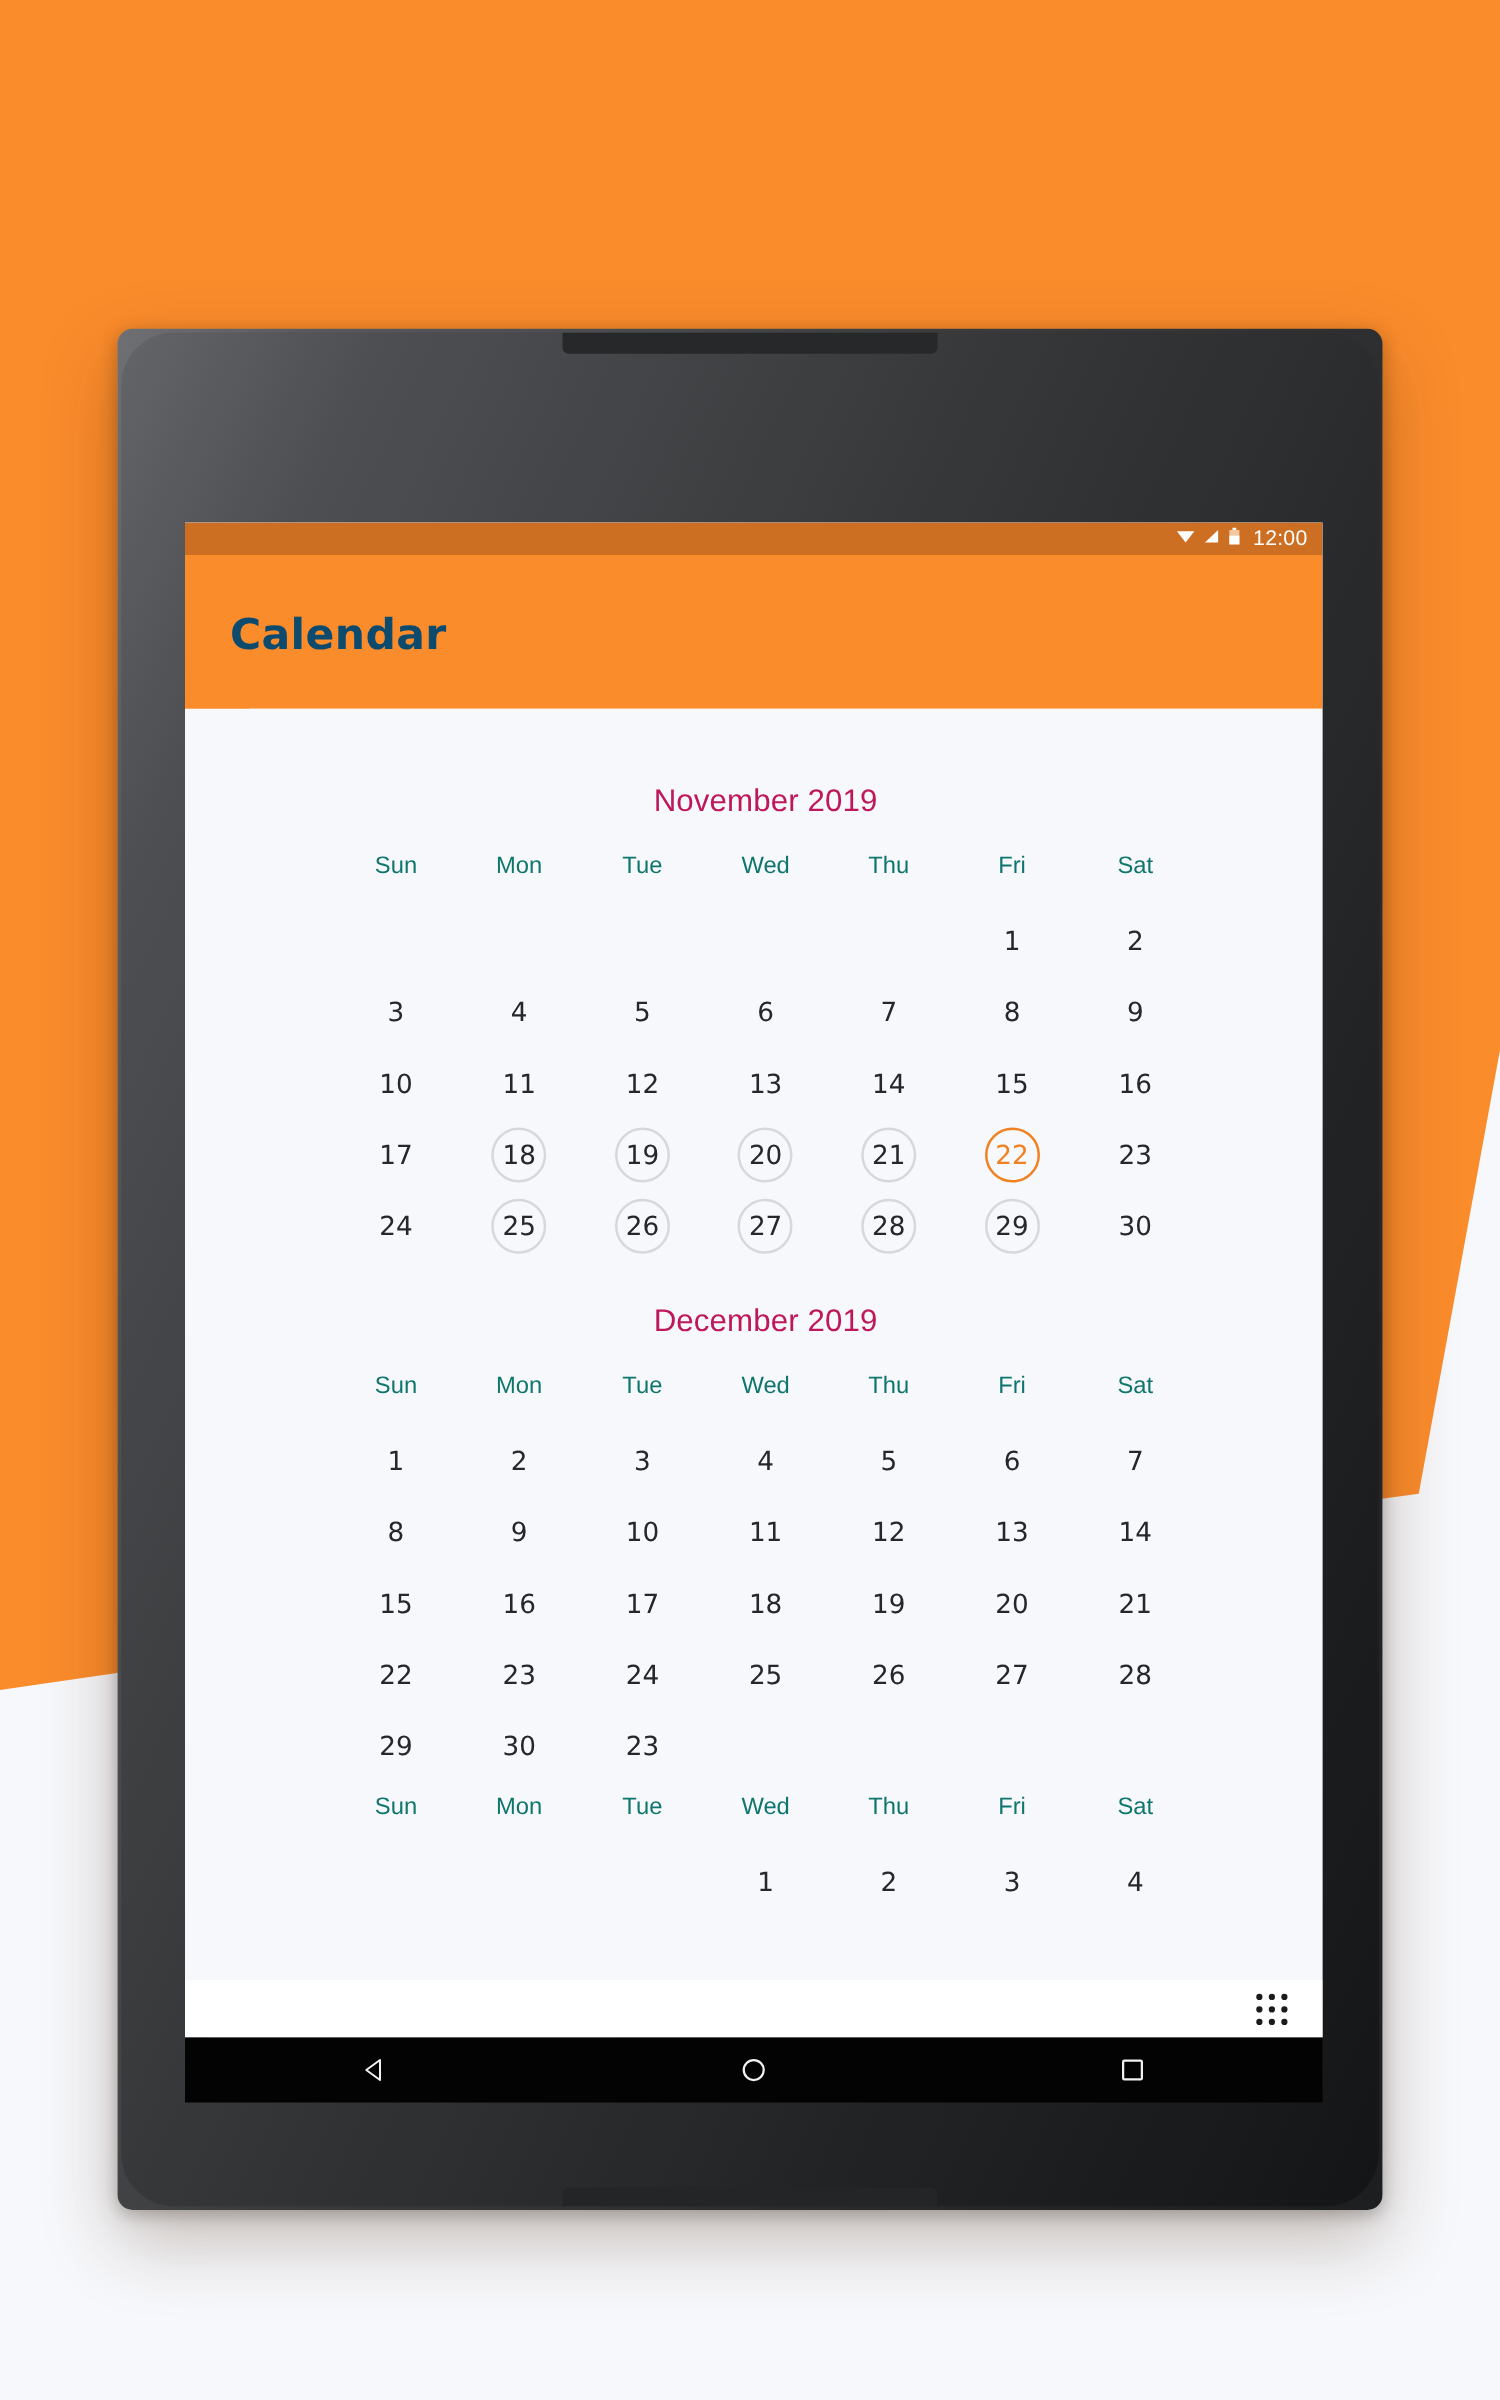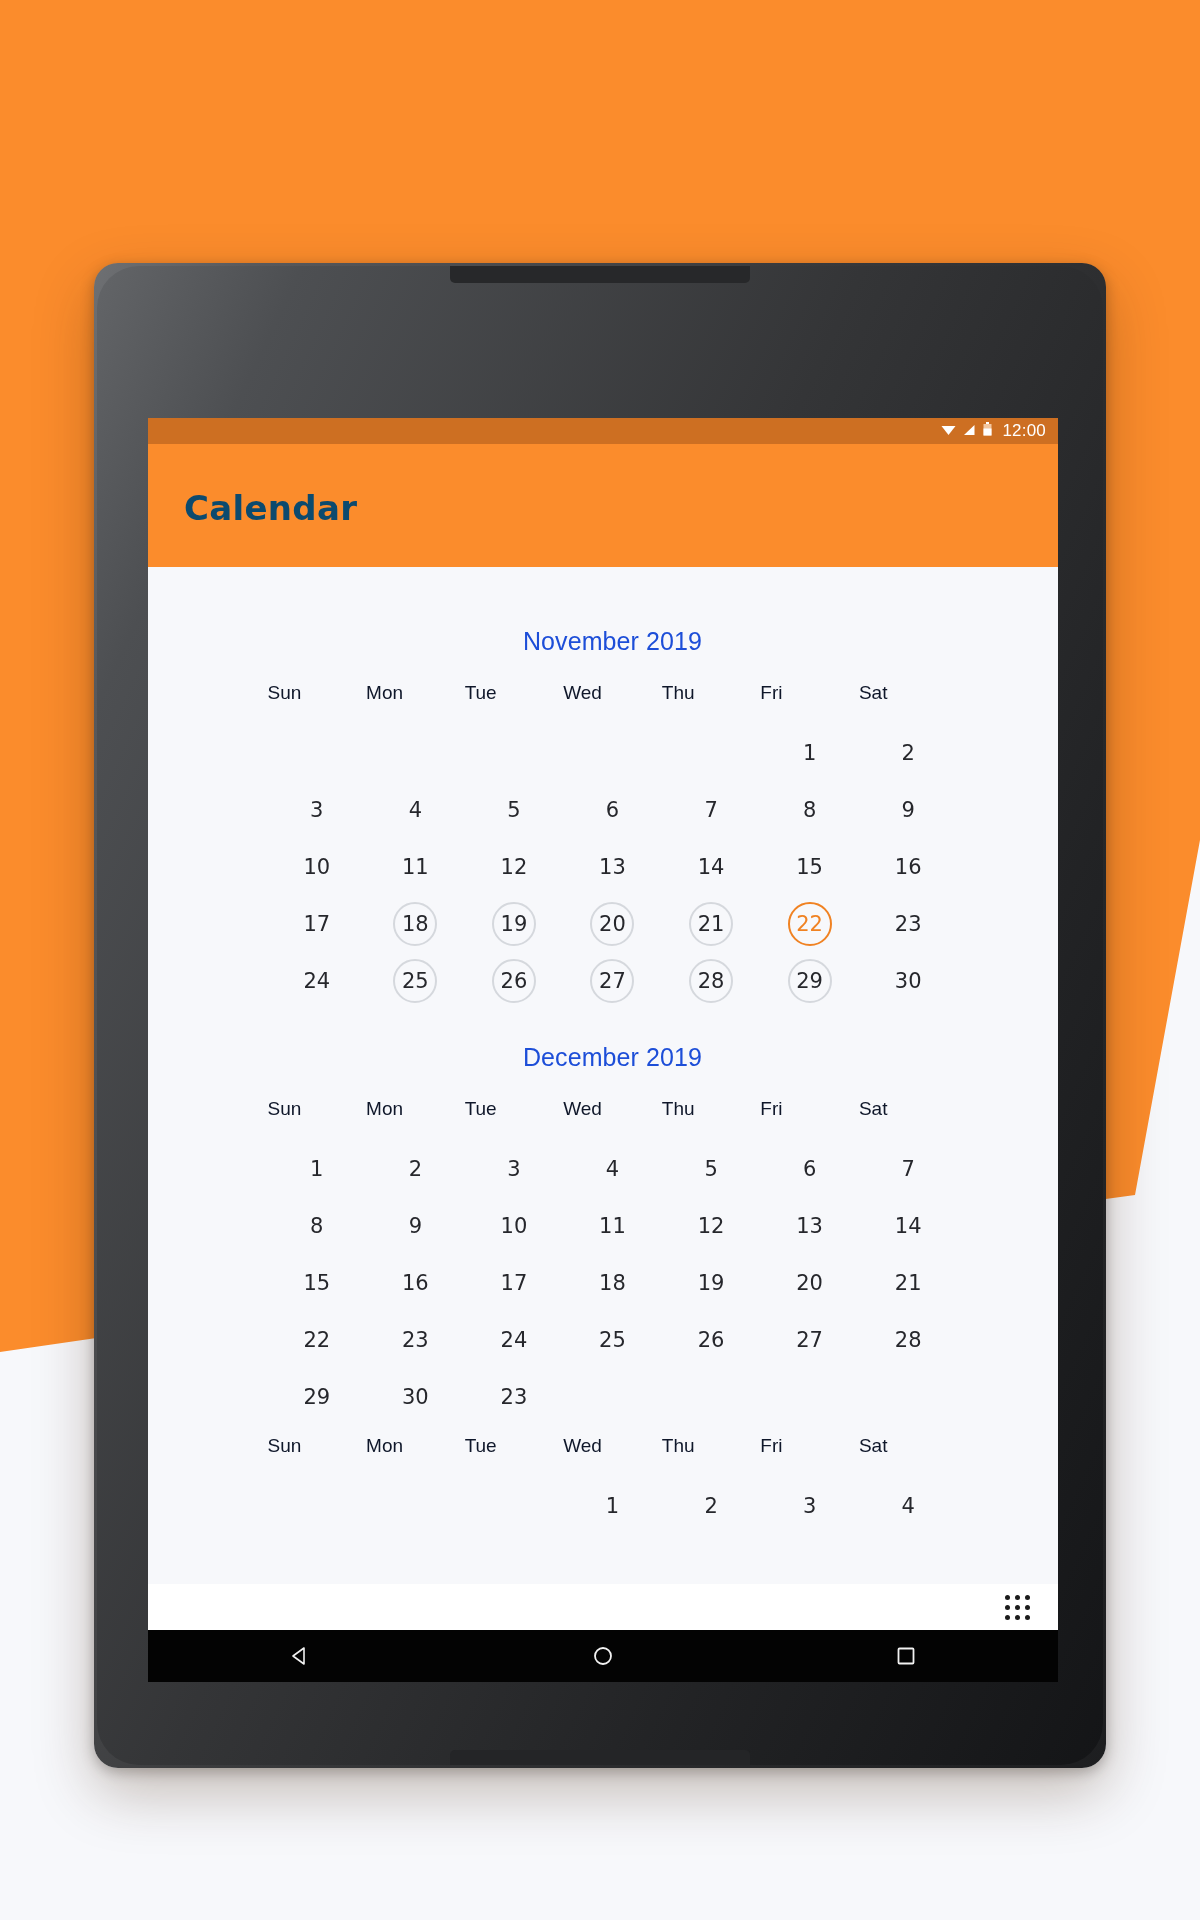--- a/index.html
+++ b/index.html
@@ -19,21 +19,21 @@
     position: absolute; left: 0; top: 0;
     width: 1200px; height: 1920px;
     background: #fb8c2c;
     clip-path: polygon(0 0, 1200px 0, 1200px 840px, 1135px 1195px, 248px 1316px, 0 1352px);
   }
   
   .device {
     position: absolute;
     left: 94px; top: 263px;
     width: 1012px; height: 1505px;
-    border-radius: 24px;
+    border-radius: 12px;
     background: linear-gradient(110deg, #6e7073 0%, #58595c 10%, #3b3c3e 42%, #2a2b2d 70%, #1d1e20 100%);
     box-shadow: 0 24px 60px rgba(60,30,0,0.28), 0 4px 14px rgba(0,0,0,0.25);
     padding: 3px;
   }
   .device-inner {
     position: relative;
     width: 100%; height: 100%;
     border-radius: 42px;
     background: linear-gradient(115deg, #636568 0%, #4d4f52 12%, #343537 45%, #222325 74%, #141517 100%);
     overflow: hidden;
@@ -101,35 +101,35 @@
     background: #f7f8fb;
     border-top-left-radius: 34px;
     overflow: hidden;
   }
   .cal-scroll {
     padding-top: 36px;
   }
   .month { padding: 0 0 10px 0; }
   .month-title {
     text-align: center;
-    color: #1d4ed8;
+    color: #be185d;
     font-size: 25px;
     font-family: "Liberation Sans", sans-serif;
     padding: 24px 0 26px 0;
     letter-spacing: 0.1px;
   }
   .weekdays, .week-row {
     display: grid;
     grid-template-columns: repeat(7, 1fr);
     width: 690px;
     margin: 0 auto;
   }
   .weekday {
-    text-align: left;
-    color: #0f172a;
+    text-align: center;
+    color: #0f766e;
     font-size: 19px;
     font-family: "Liberation Sans", sans-serif;
     padding-bottom: 20px;
   }
   .week-row { height: 57px; align-items: center; }
   .day {
     display: flex; align-items: center; justify-content: center;
     height: 57px;
   }
   .day-inner {

